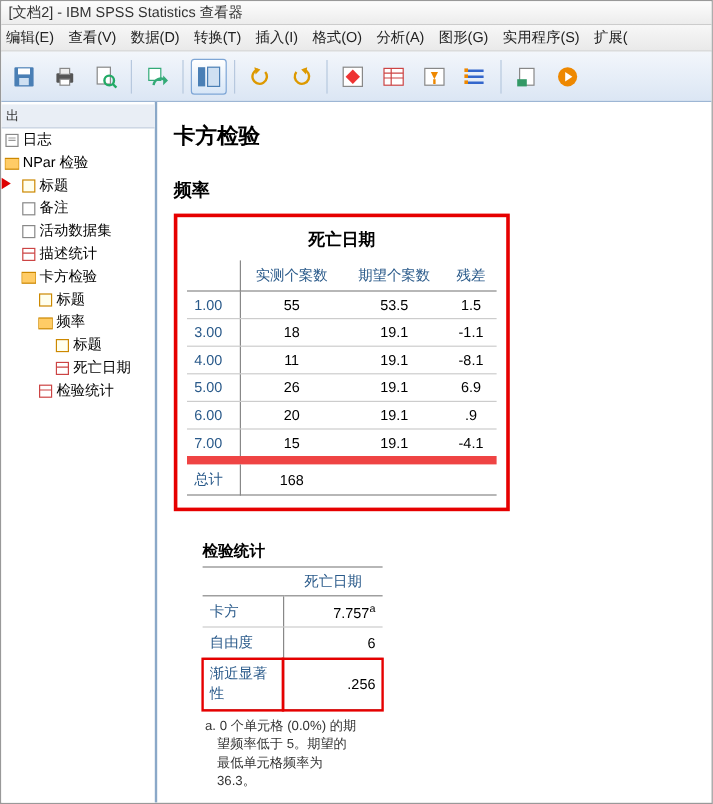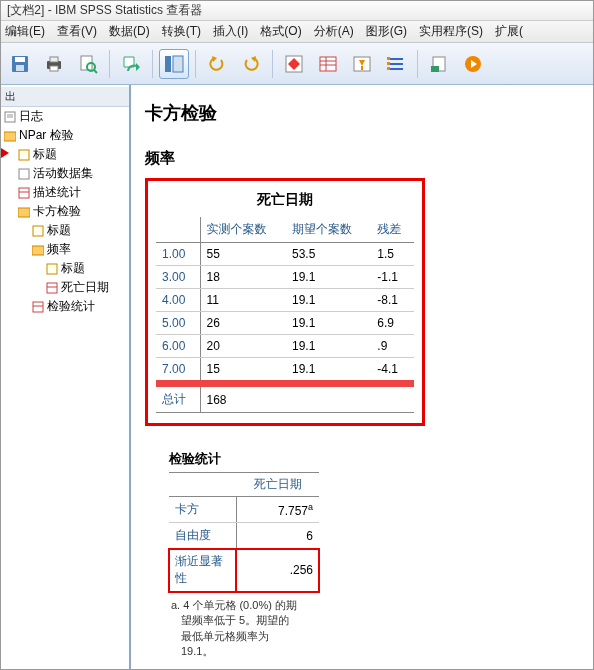--- a/index.html
+++ b/index.html
@@ -93,21 +93,21 @@
     width: 280px;
   }
   .tbltitle { text-align:center; font-weight:bold; font-size:14px; padding:4px 0 8px 0; font-family:"SimSun",serif;}
   table.dt {
     border-collapse: collapse;
     width: 100%;
     font-size: 12px;
   }
   table.dt th, table.dt td {
     padding: 4px 6px;
-    text-align: left;
+    text-align: center;
   }
   table.dt th {
     font-weight: normal;
     color: #2a5a8a;
     border-bottom: 1px solid #888;
   }
   table.dt .rowlab {
     text-align: left;
     color: #2a5a8a;
     border-right: 1px solid #888;
@@ -276,20 +276,28 @@
         <li style="position:relative">
           <span style="position:absolute;left:-16px;top:2px"><svg width="10" height="10">
                 <polygon points="0,0 8,5 0,10" fill="#d00"></polygon>
               </svg></span>
           <span class="ticon">
               <svg width="12" height="12">
                 <rect x="1" y="1" width="10" height="10" fill="#ffe" stroke="#c80"></rect>
               </svg>
             </span>
           <span>标题</span>
+        </li>
+        <li>
+          <span class="ticon">
+              <svg width="12" height="12">
+                <rect x="1" y="1" width="10" height="10" fill="#fff" stroke="#888"></rect>
+              </svg>
+            </span>
+          <span>备注</span>
         </li>
         <li>
           <span class="ticon">
               <svg width="12" height="12">
                 <rect x="1" y="1" width="10" height="10" fill="#fff" stroke="#888"></rect>
               </svg>
             </span>
           <span>活动数据集</span>
         </li>
         <li>
@@ -438,16 +446,16 @@
           <tr>
             <td class="lab">自由度</td>
             <td class="val">6</td>
           </tr>
           <tr class="hi st-last">
             <td class="lab">渐近显著性</td>
             <td class="val">.256</td>
           </tr>
         </tbody>
       </table>
-      <div class="footnote">a. 4 个单元格 (0.0%) 的期望频率低于 5。期望的最低单元格频率为 19.1。</div>
+      <div class="footnote">a. 0 个单元格 (0.0%) 的期望频率低于 5。期望的最低单元格频率为 36.3。</div>
     </div>
   </div>
 </div>
 
 </body></html>

